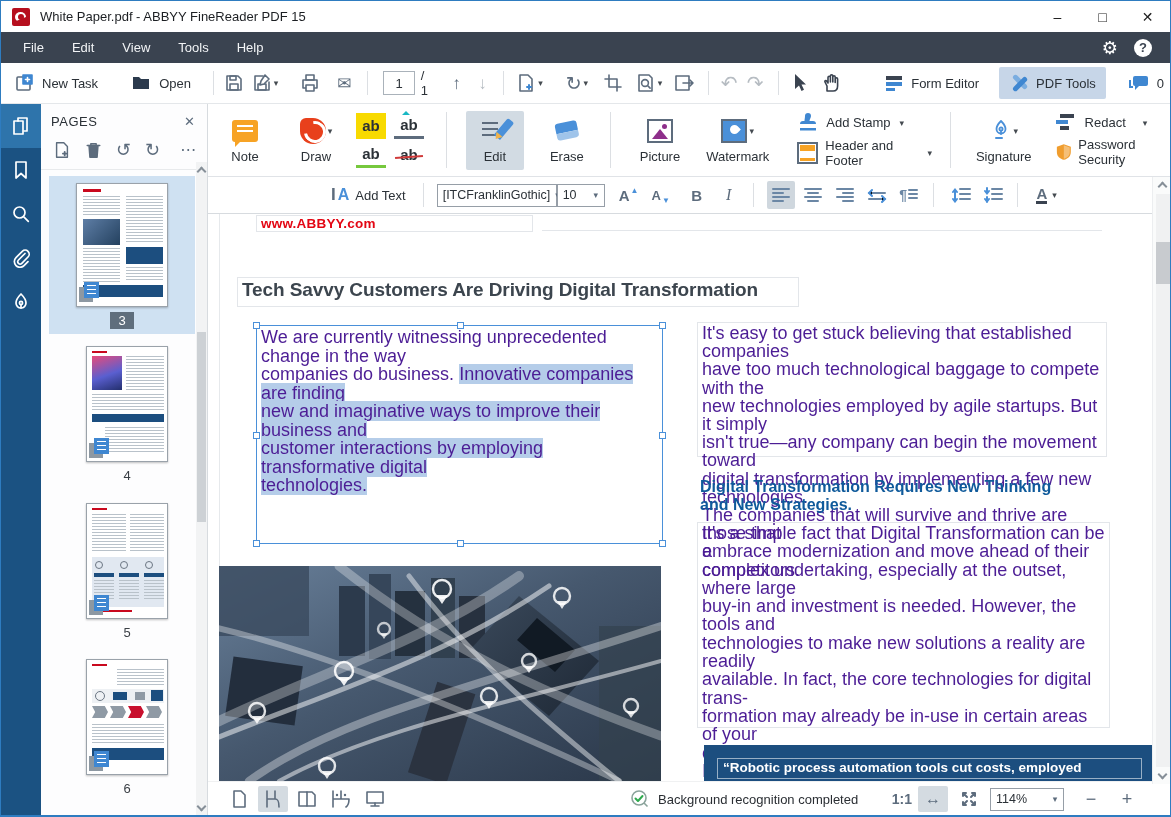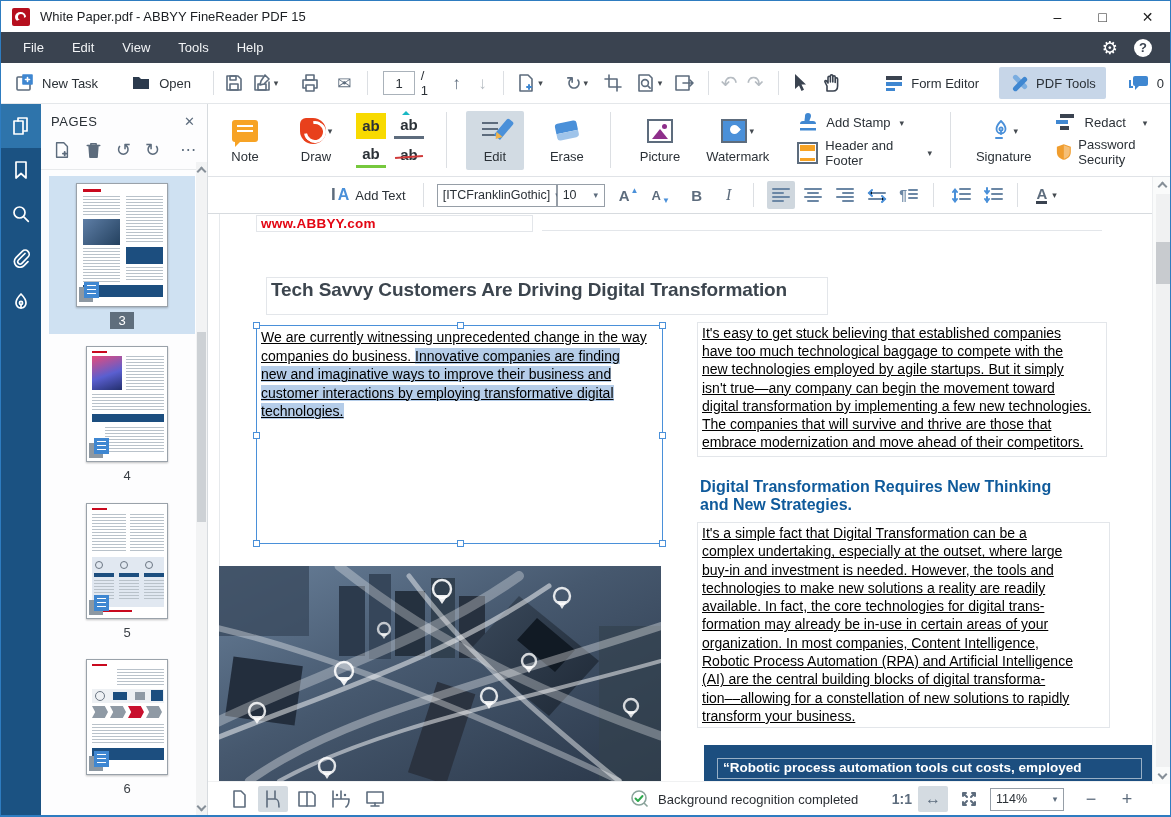--- a/index.html
+++ b/index.html
@@ -121,21 +121,21 @@
   svg.al { stroke:#6b87a5; stroke-width:2; stroke-linecap:round; }
   .colorA { font-size:15px; font-weight:bold; color:#5d6c7d; border-bottom:3px solid #3a4350; line-height:1.05; }
 
   
   .docarea { position:absolute; left:0; top:110px; width:944px; height:567px; background:#fff; overflow:hidden; }
   .pageedge { position:absolute; left:11px; top:0; bottom:0; width:1px; background:#e6e9ec; }
   .blockbox { position:absolute; border:1px solid #e3e6ea; }
   .url-text { font-size:13.5px; font-weight:bold; color:#e30613; padding:0 4px; letter-spacing:.2px; }
   .hline { position:absolute; height:1px; background:#e3e6ea; }
   .dochead { font-size:19px; font-weight:bold; color:#3c454e; padding:1px 4px; white-space:nowrap; letter-spacing:-0.1px; }
-  .doctext { font-size:14px; line-height:18.5px; color:#000000; white-space:pre-line;text-decoration:underline; }
+  .doctext { font-size:18px; line-height:18.5px; color:#4c1d95; white-space:pre-line; }
   .selblock { position:absolute; border:1px solid #4a90d9; }
   .handle { position:absolute; width:7px; height:7px; background:#fff; border:1.5px solid #4a90d9; }
   .hl { background:#b5cde9; }
   .bluehead { font-size:16px; line-height:17.5px; font-weight:bold; color:#0f5a9b; white-space:pre-line; }
   .quotebox { position:absolute; background:#1c4e7f; }
   .quotetext { margin:13px 10px 0 13px; border:1px solid rgba(255,255,255,.55); color:#fff; font-weight:bold; font-size:13.5px; padding:1px 5px 3px; white-space:nowrap; overflow:hidden; }
 
   
   .dscroll { position:absolute; right:0; top:73px; width:20px; height:607px; background:#fafbfb; border-left:1px solid #eceef0; display:flex; flex-direction:column; align-items:center; }
   .dscroll .track { flex:1; width:14px; background:#f0f1f2; position:relative; margin:4px 0; }
@@ -625,21 +625,21 @@
     </div>
 
     <div class="docarea">
       <div class="pageedge"></div>
 
       <div class="blockbox" style="left:48px;top:1px;width:277px;height:17px">
         <div class="url-text">www.ABBYY.com</div>
       </div>
       <div class="hline" style="left:334px;top:16px;width:560px"></div>
 
-      <div class="blockbox" style="left:58px;top:63px;width:562px;height:38px">
+      <div class="blockbox" style="left:29px;top:63px;width:562px;height:30px">
         <div class="dochead">Tech Savvy Customers Are Driving Digital Transformation</div>
       </div>
 
       <div class="selblock" style="left:48px;top:111px;width:407px;height:219px">
         <div class="doctext" style="padding:2px 4px"><span>We are currently witnessing unprecedented change in the way
 companies do business. </span><span class="hl">Innovative companies are finding
 new and imaginative ways to improve their business and
 customer interactions by employing transformative digital
 technologies.</span></div>
         <div class="handle" style="left:-4px;top:-4px"></div>

